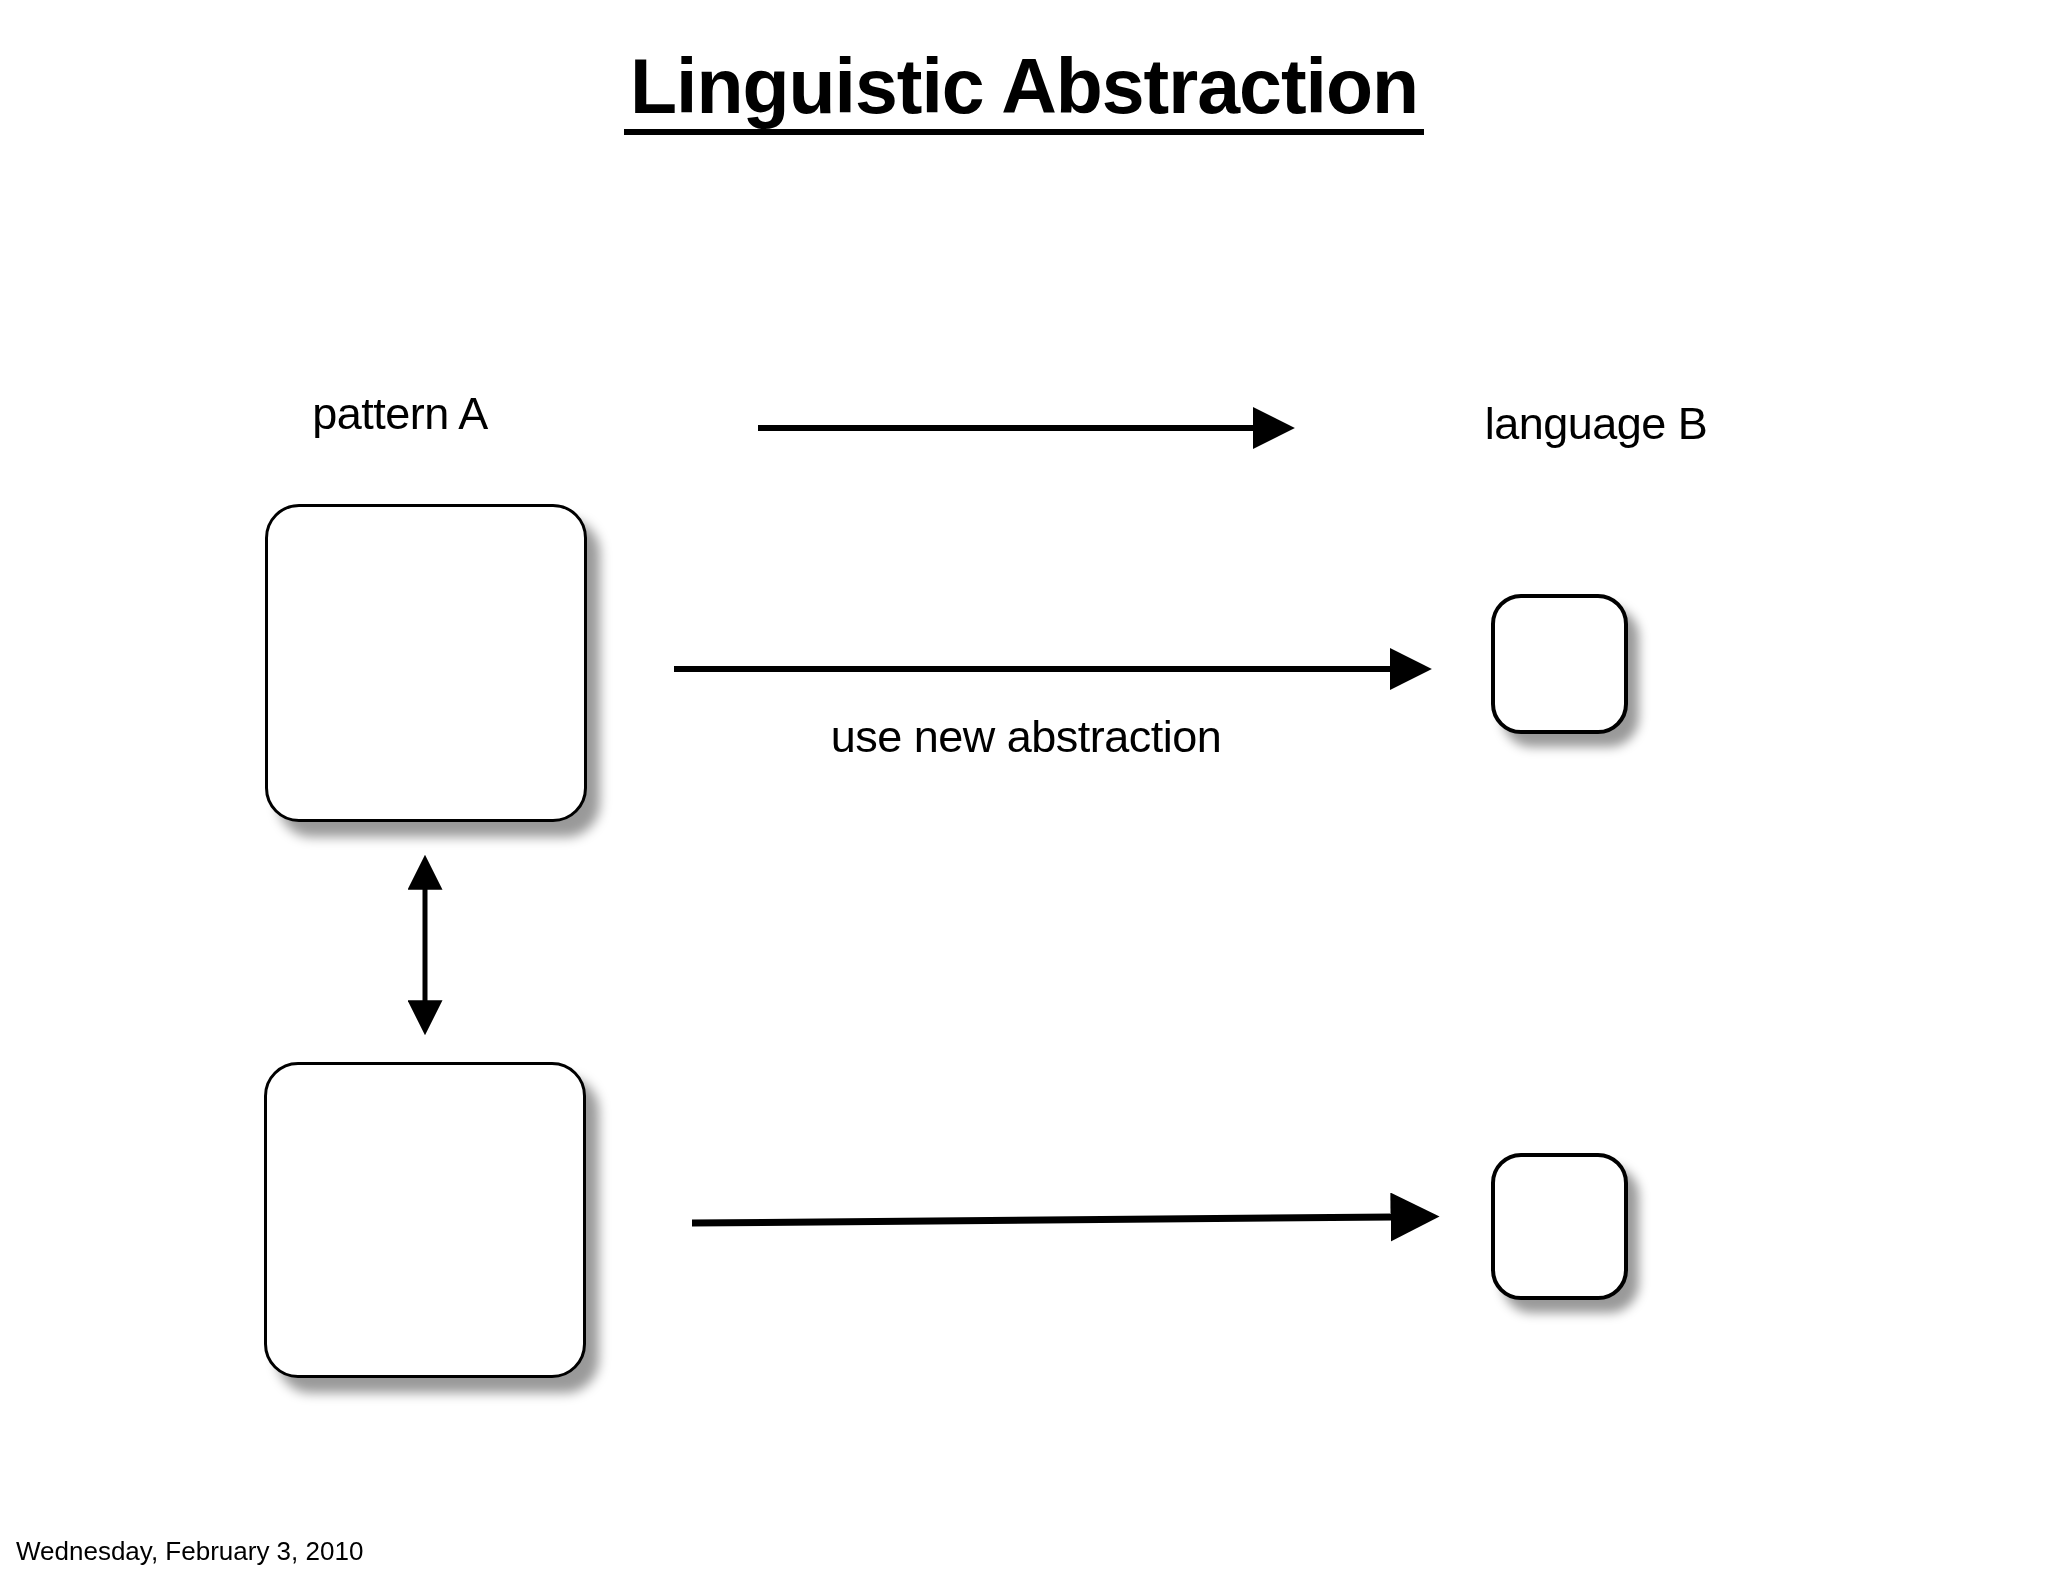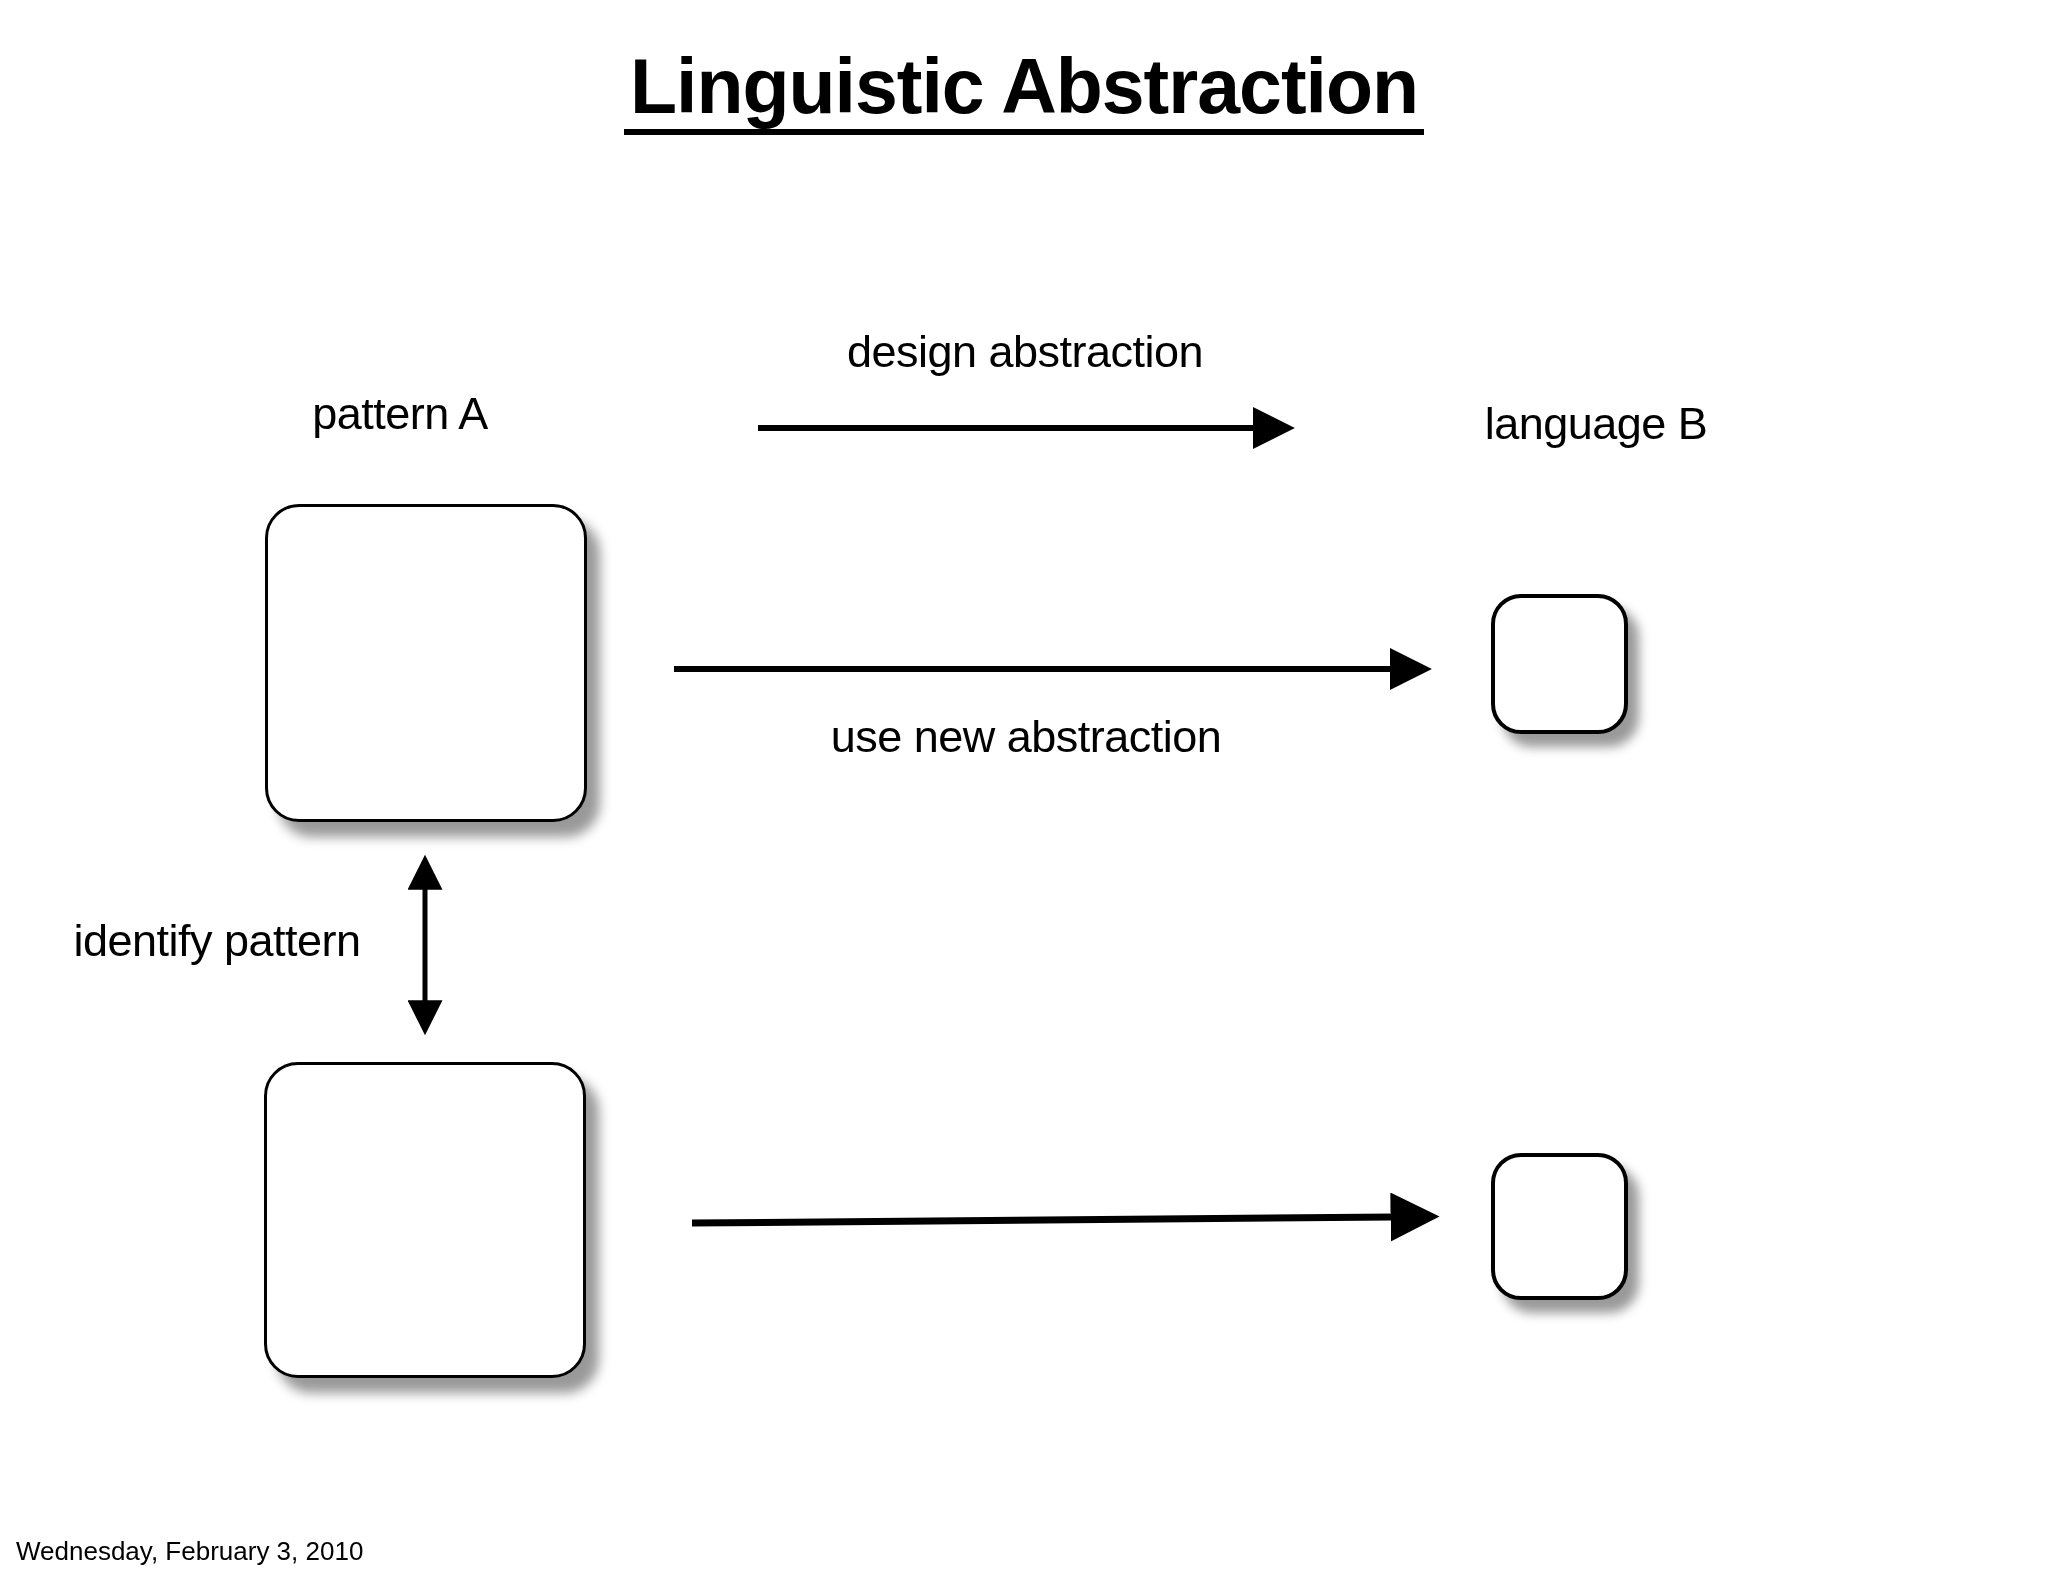--- a/index.html
+++ b/index.html
@@ -84,27 +84,25 @@
 <body>
 
 <div class="slide">
 
   <h1 class="title">
     <span class="title-text">Linguistic Abstraction</span>
   </h1>
 
   <div class="label label-language-a">pattern A</div>
 
-  <div class="label label-design-abs">design abstraction</div>
 
   <div class="label label-language-b">language B</div>
 
   <div class="label label-use-new">use new abstraction</div>
 
-  <div class="label label-identify">identify pattern</div>
 
   <div class="box box-a-top"></div>
 
   <div class="box box-small box-b-top"></div>
 
   <div class="box box-a-bottom"></div>
 
   <div class="box box-small box-b-bottom"></div>
 
   <svg class="arrows" width="2048" height="1576" viewBox="0 0 2048 1576">

